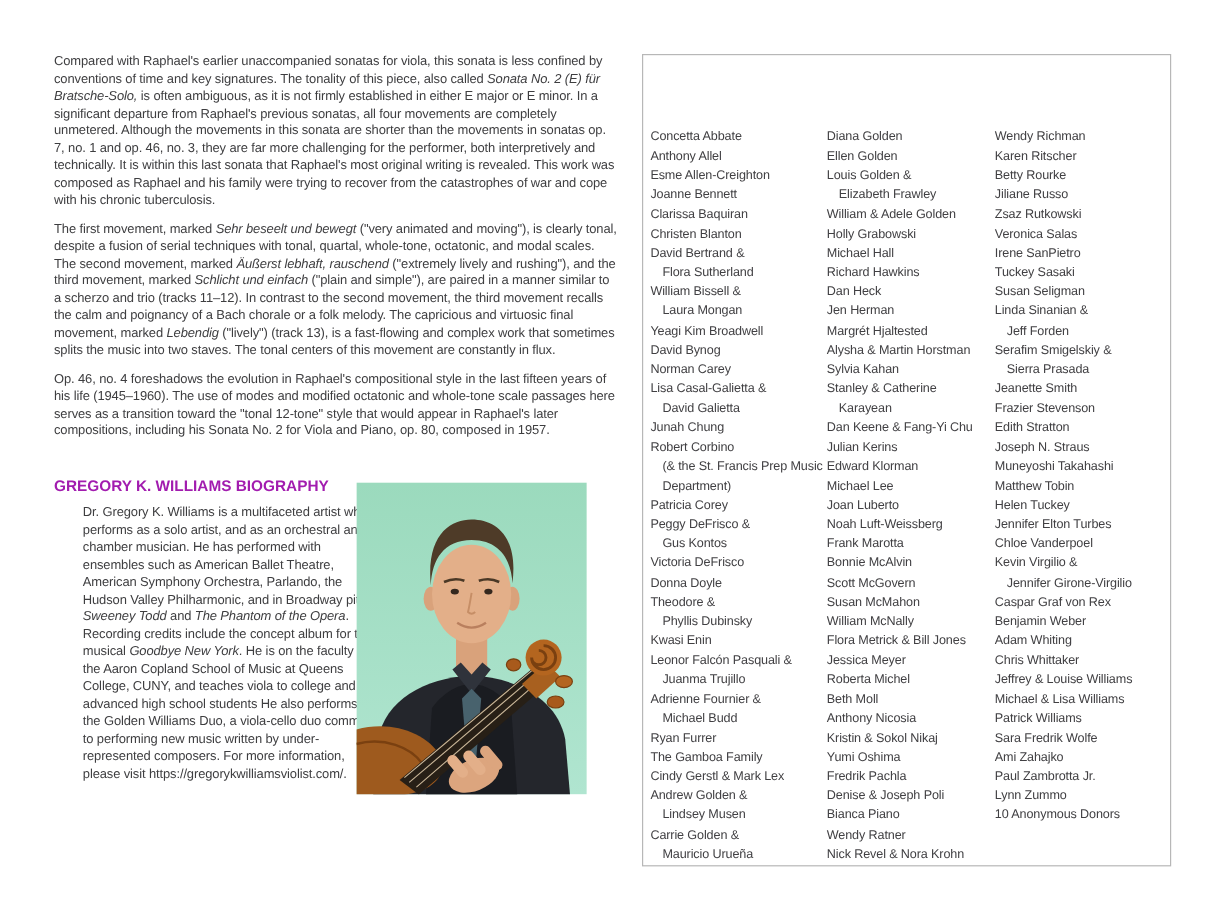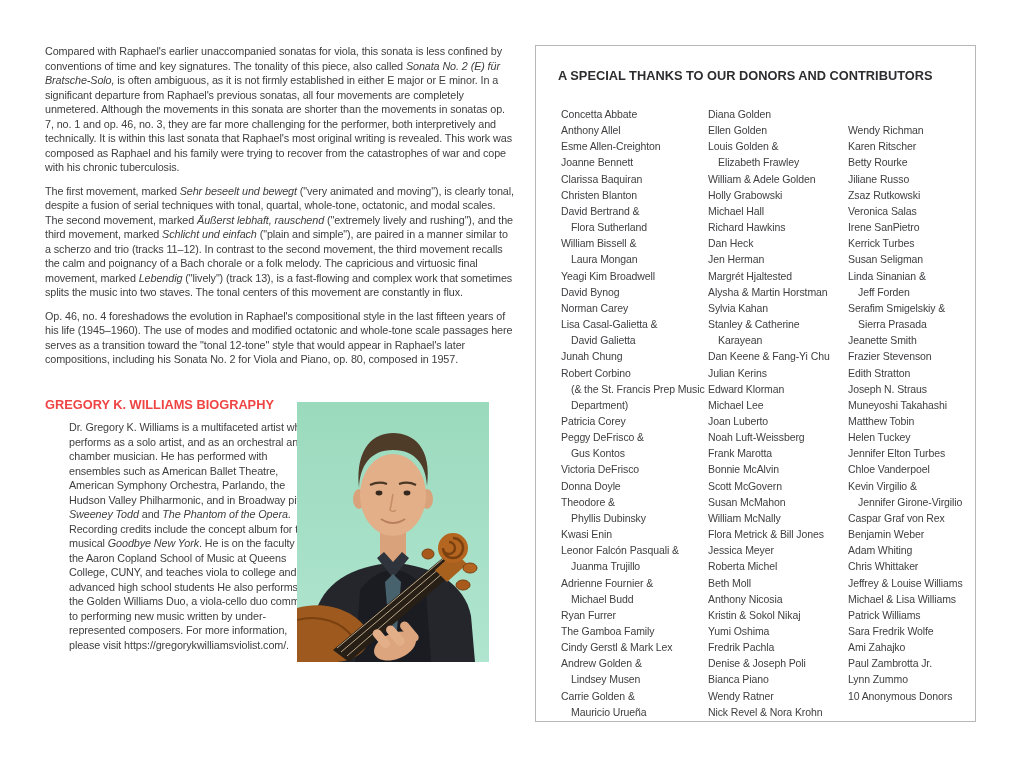--- a/index.html
+++ b/index.html
@@ -29,21 +29,21 @@
   }
 
   
   .bio-heading {
     position: absolute;
     left: 45px; top: 397px;
     margin: 0;
     font-size: 12.8px;
     font-weight: 700;
     letter-spacing: 0;
-    color: #ef4444;
+    color: #a21caf;
   }
   .bio-text {
     position: absolute;
     left: 45px; top: 420px;
     width: 252px;
     font-size: 10.8px;
     line-height: 14.5px;
     letter-spacing: -0.1px;
     color: #3e3e40;
     margin-left: 24px;
@@ -70,23 +70,22 @@
     position: absolute;
     left: 22px; top: 22px;
     margin: 0;
     font-size: 12.8px;
     font-weight: 700;
     color: #2d2d2f;
     white-space: nowrap;
   }
   .donor-cols {
     position: absolute;
-    left: 25px; top: 60px;
+    left: 6px; top: 60px;
     display: flex;
-    align-items: center;
   }
   .donor-col { width: 147px; }
   .donor-col:nth-child(2) { width: 140px; }
   .donor-col:nth-child(3) { width: 128px; }
   .donor-line {
     font-size: 10.5px;
     line-height: 16.15px;
     letter-spacing: -0.1px;
     white-space: nowrap;
     color: #414043;
@@ -162,21 +161,20 @@
       <g>
         <ellipse cx="98" cy="244" rx="22" ry="13" fill="#dca57e" transform="rotate(-22 98 244)"></ellipse>
         <rect x="80" y="226" width="9" height="22" rx="4.5" fill="#e3af89" transform="rotate(-40 84 237)"></rect>
         <rect x="94" y="222" width="9" height="24" rx="4.5" fill="#e3af89" transform="rotate(-40 98 234)"></rect>
         <rect x="108" y="218" width="9" height="24" rx="4.5" fill="#dca57e" transform="rotate(-40 112 230)"></rect>
       </g>
     </svg>
   </div>
 
   <section class="donor-panel">
-    <h2 class="donor-heading">A SPECIAL THANKS TO OUR DONORS AND CONTRIBUTORS</h2>
     <div class="donor-cols">
       <div class="donor-col">
           <div class="donor-line">Concetta Abbate</div>
           <div class="donor-line">Anthony Allel</div>
           <div class="donor-line">Esme Allen-Creighton</div>
           <div class="donor-line">Joanne Bennett</div>
           <div class="donor-line">Clarissa Baquiran</div>
           <div class="donor-line">Christen Blanton</div>
           <div class="donor-line">David Bertrand &amp;</div>
           <div class="donor-line indent">Flora Sutherland</div>
@@ -252,21 +250,21 @@
           <div class="donor-line">Nick Revel &amp; Nora Krohn</div>
         </div>
       <div class="donor-col">
           <div class="donor-line">Wendy Richman</div>
           <div class="donor-line">Karen Ritscher</div>
           <div class="donor-line">Betty Rourke</div>
           <div class="donor-line">Jiliane Russo</div>
           <div class="donor-line">Zsaz Rutkowski</div>
           <div class="donor-line">Veronica Salas</div>
           <div class="donor-line">Irene SanPietro</div>
-          <div class="donor-line">Kerrick Turbes</div>
+          <div class="donor-line">Tuckey Sasaki</div>
           <div class="donor-line">Susan Seligman</div>
           <div class="donor-line">Linda Sinanian &amp;</div>
           <div class="donor-line indent">Jeff Forden</div>
           <div class="donor-line">Serafim Smigelskiy &amp;</div>
           <div class="donor-line indent">Sierra Prasada</div>
           <div class="donor-line">Jeanette Smith</div>
           <div class="donor-line">Frazier Stevenson</div>
           <div class="donor-line">Edith Stratton</div>
           <div class="donor-line">Joseph N. Straus</div>
           <div class="donor-line">Muneyoshi Takahashi</div>

